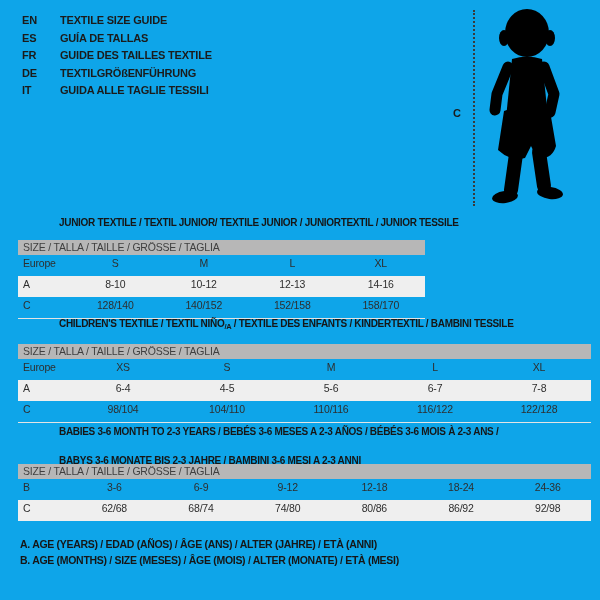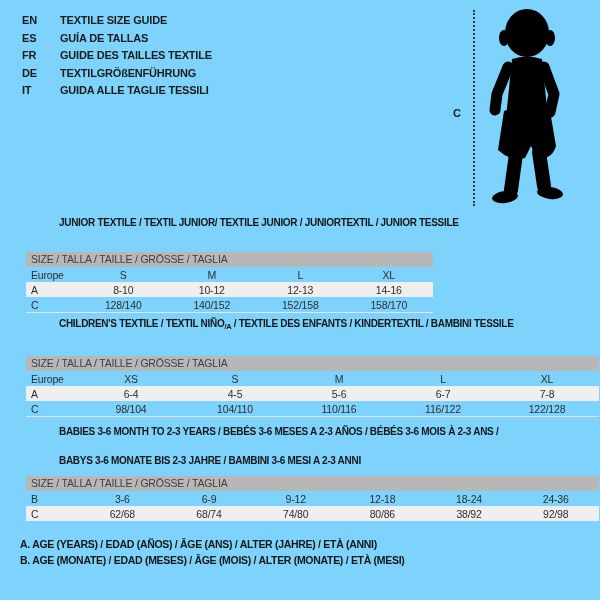--- a/index.html
+++ b/index.html
@@ -6,21 +6,21 @@
     --header-bar:#b7b7b7;
     --row-alt:#efefef;
     --text-dark:#1b1b1b;
     --text-body:#2e2e2e;
   }
   *{box-sizing:border-box;margin:0;padding:0;}
   html,body{background:#fff;}
   .page{
     position:relative;
     width:600px;height:600px;
-    background:#7dd3fc;
+    background:#0ea5e9;
     font-family:"Liberation Sans",sans-serif;
     color:var(--text-dark);
     overflow:hidden;
   }
   
   .lang-list{position:absolute;left:22px;top:12px;}
   .lang-row{display:flex;line-height:17.5px;font-size:11px;font-weight:bold;letter-spacing:-0.2px;}
   .lang-code{width:38px;}
   
   .measure-line{
@@ -33,32 +33,32 @@
   }
   .baby-svg{position:absolute;left:486px;top:8px;}
   
   .tbl-title{
     position:absolute;left:20px;
     font-size:10px;font-weight:bold;letter-spacing:-0.3px;
     white-space:nowrap;color:#161616;margin-left:39px;
   }
   .tbl-title .sub{font-size:7.5px;vertical-align:-2px;}
   .tbl{
-    position:absolute;left:26px;
-    font-size:10.5px;letter-spacing:-0.2px;color:var(--text-body);margin-top:12px;
+    position:absolute;left:18px;
+    font-size:10.5px;letter-spacing:-0.2px;color:var(--text-body);
   }
   .t1{width:407px;border-bottom:1px solid #e4e4e4;}
   .t2{width:573px;border-bottom:1px solid #e4e4e4;}
   .t3{width:573px;}
   .t-sizebar{
     height:15px;line-height:15px;
     background:var(--header-bar);
     color:#3f3f3f;padding-left:5px;font-size:10.5px;
   }
-  .t-row{display:flex;height:15px;line-height:17px;}
+  .t-row{display:flex;height:21px;line-height:17px;}
   .t-row.alt{background:var(--row-alt);}
   .cell{flex:1;text-align:center;}
   .cell.lbl{flex:0 0 53px;text-align:left;padding-left:5px;}
   
   .notes{position:absolute;left:20px;top:537px;}
   .note-line{font-size:10.5px;font-weight:bold;line-height:15.7px;letter-spacing:-0.3px;white-space:nowrap;color:#161616;}
 </style>
 </head>
 <body>
 
@@ -174,23 +174,23 @@
       <span class="cell">12-18</span>
       <span class="cell">18-24</span>
       <span class="cell">24-36</span>
     </div>
     <div class="t-row alt">
       <span class="cell lbl">C</span>
       <span class="cell">62/68</span>
       <span class="cell">68/74</span>
       <span class="cell">74/80</span>
       <span class="cell">80/86</span>
-      <span class="cell">38/92</span>
+      <span class="cell">86/92</span>
       <span class="cell">92/98</span>
     </div>
   </div>
 
   <div class="notes">
     <div class="note-line">A. AGE (YEARS) / EDAD (AÑOS) / ÂGE (ANS) / ALTER (JAHRE) / ETÀ (ANNI)</div>
-    <div class="note-line">B. AGE (MONATE) / EDAD (MESES) / ÂGE (MOIS) / ALTER (MONATE) / ETÀ (MESI)</div>
+    <div class="note-line">B. AGE (MONTHS) / SIZE (MESES) / ÂGE (MOIS) / ALTER (MONATE) / ETÀ (MESI)</div>
   </div>
 
 </div>
 
 </body></html>

